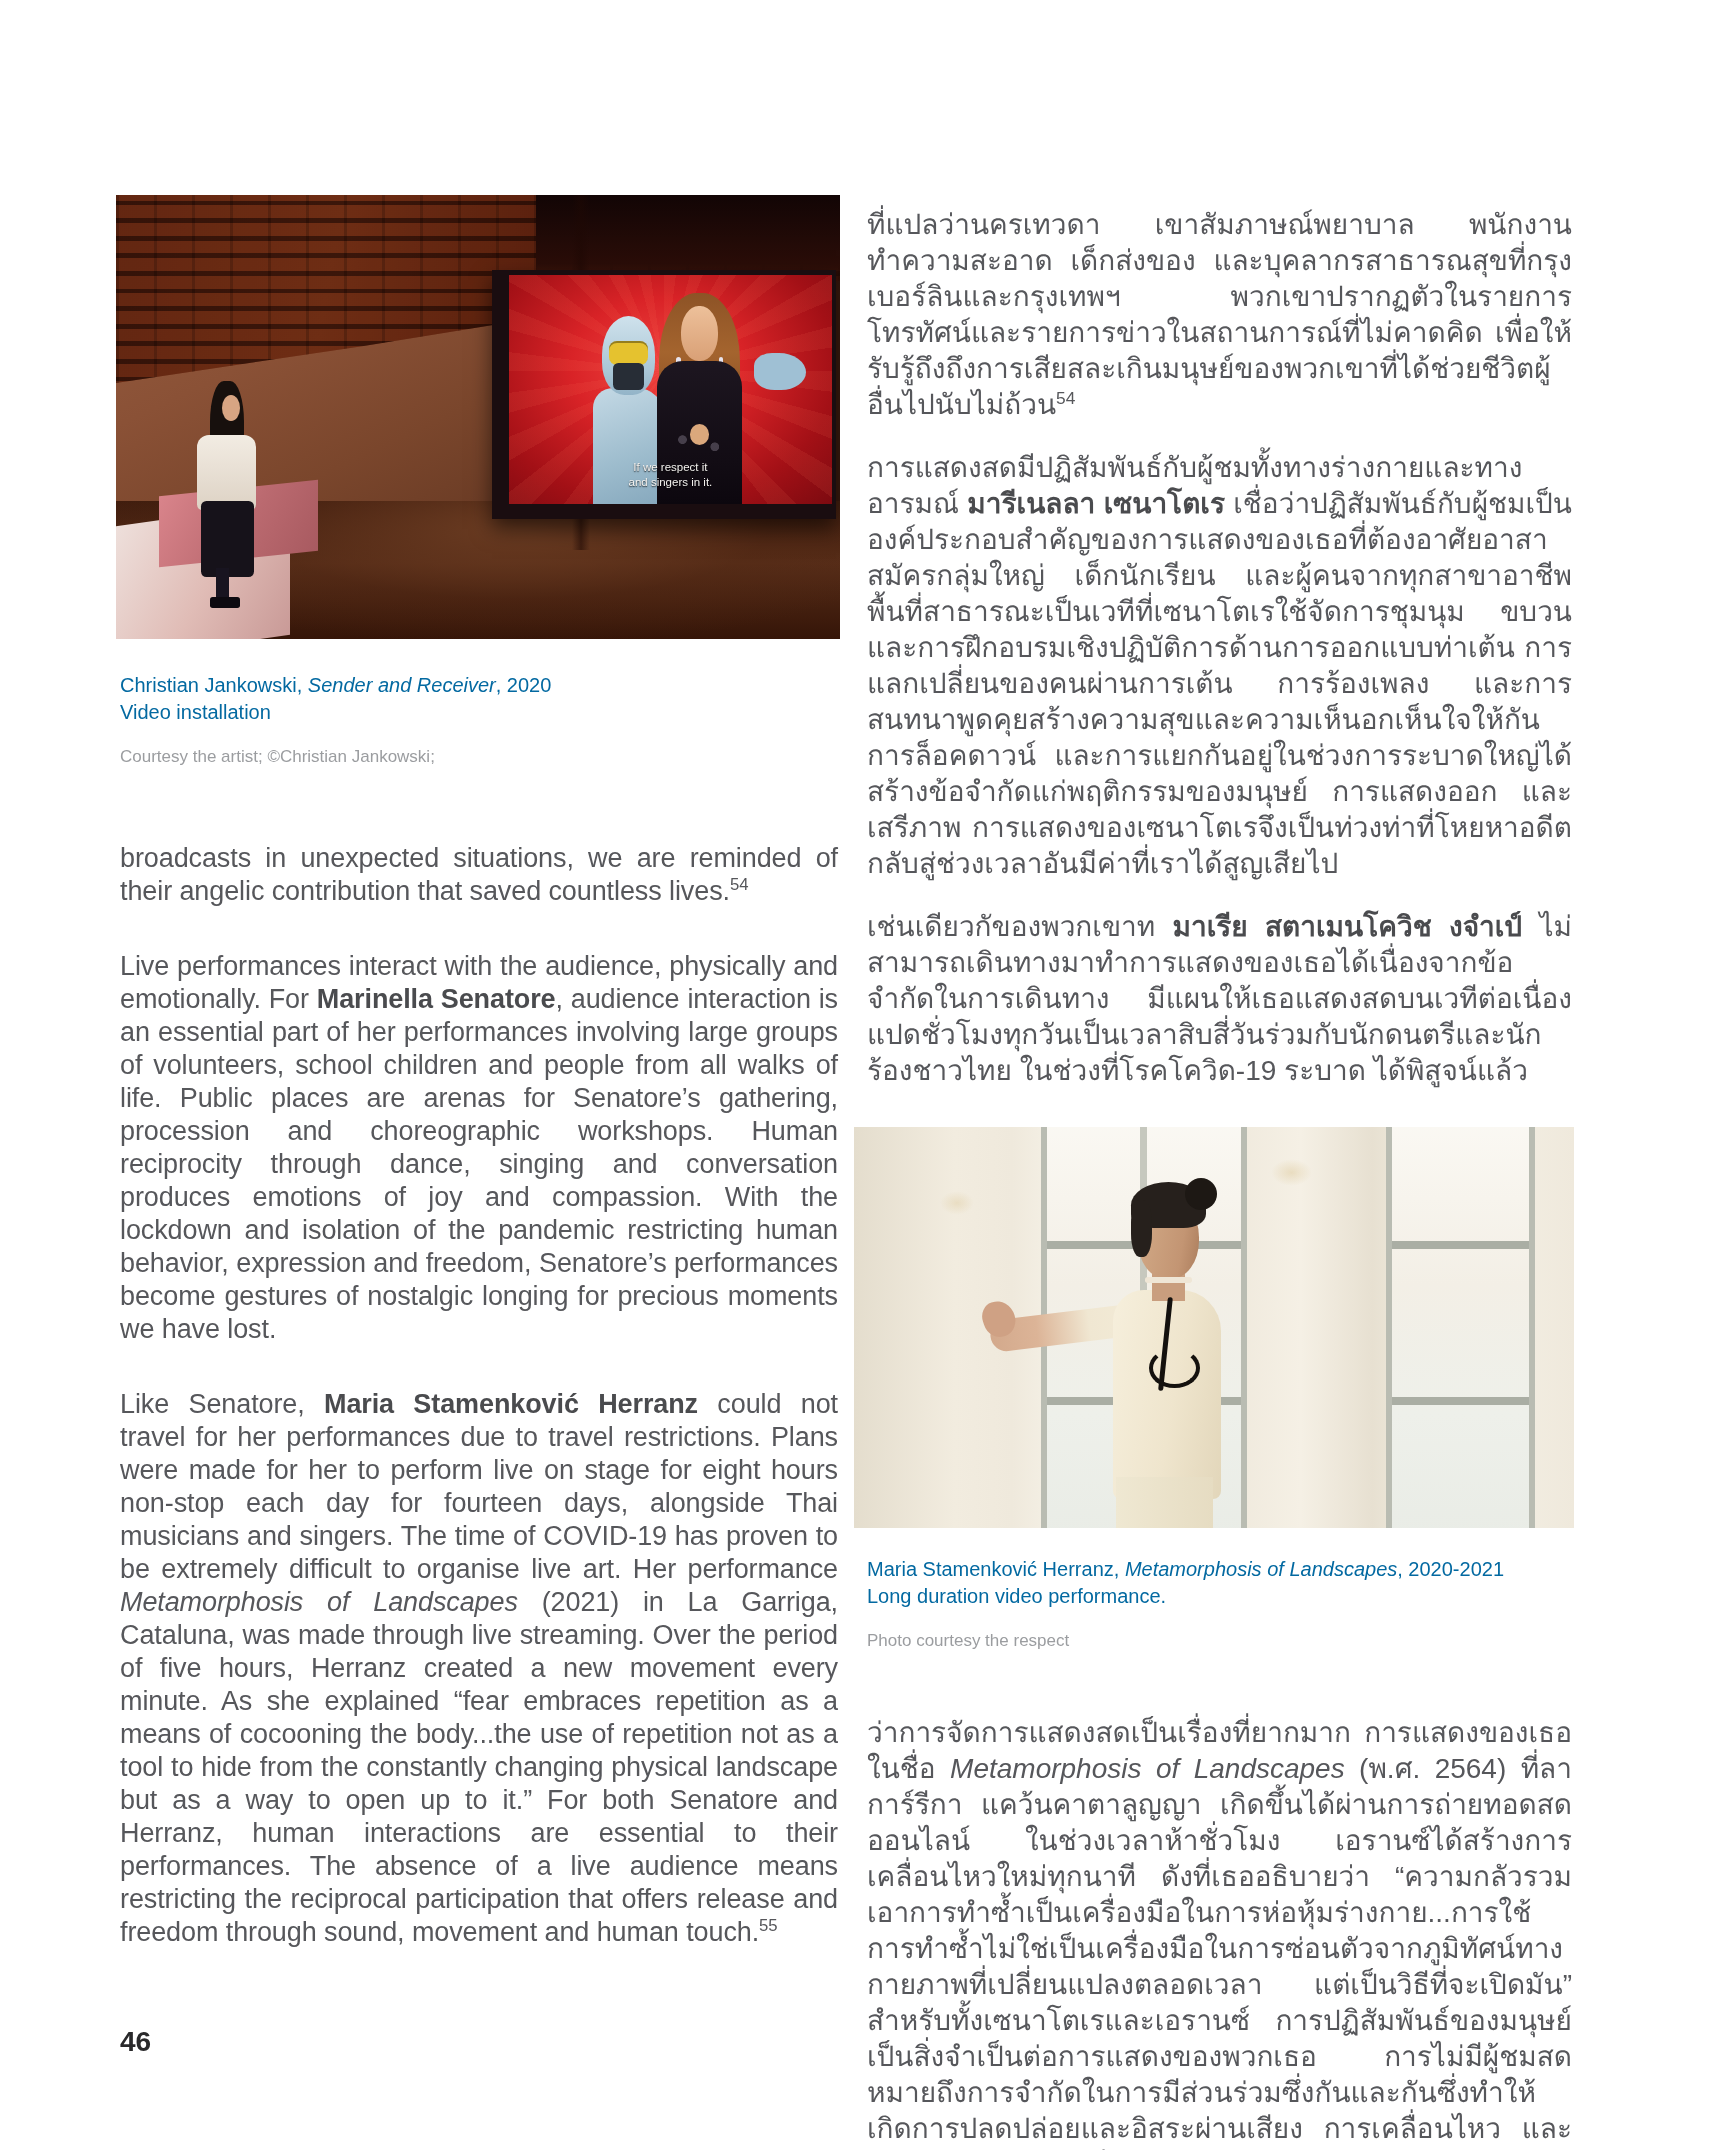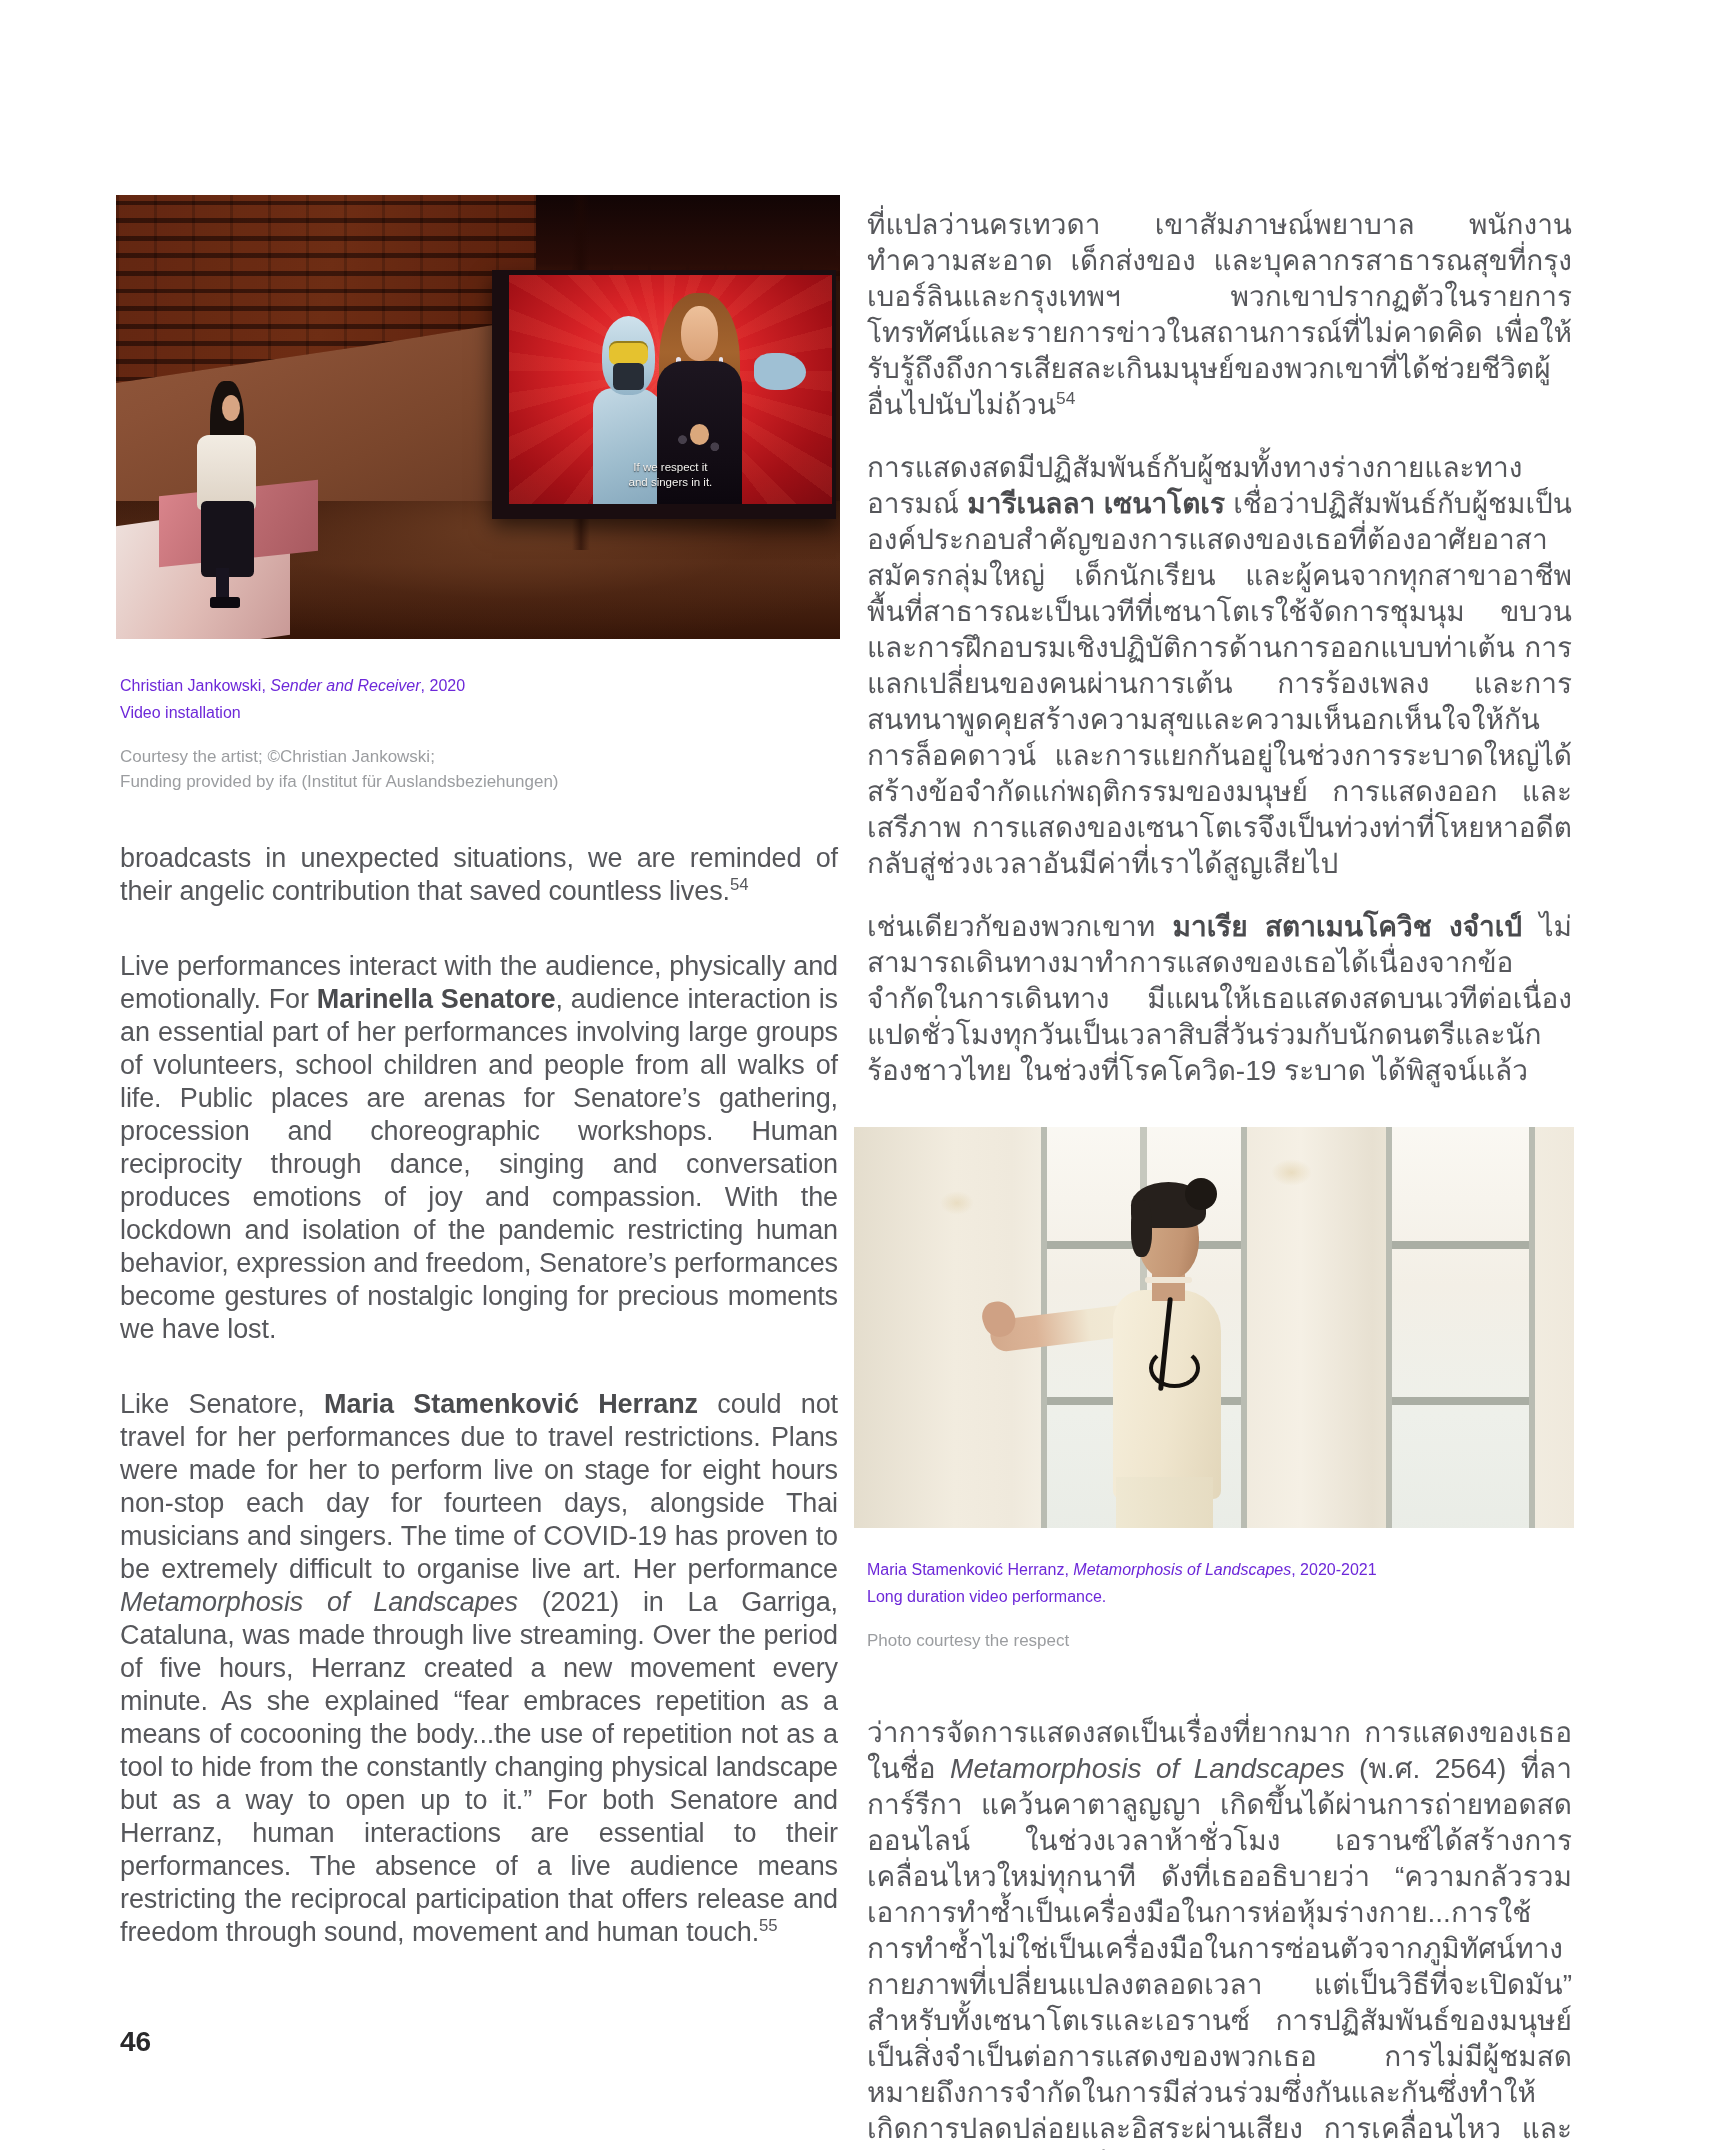--- a/index.html
+++ b/index.html
@@ -9,21 +9,21 @@
   
   .en-col{position:absolute;left:120px;top:842px;width:718px;}
   .en-col p{margin:0 0 42px 0;font-size:27px;line-height:33px;text-align:justify;
             letter-spacing:-0.1px;color:#56575b;}
   .th-col{position:absolute;left:867px;top:207px;width:705px;}
   .th-col p{margin:0 0 27px 0;font-size:28px;line-height:36px;text-align:justify;color:#56575b;}
   .b{font-weight:700;color:#4a4b4e;margin-top:8px;}
   .i{font-style:italic;}
   sup{font-size:62%;line-height:0;vertical-align:super;}
 
-  .caption{font-size:16px;line-height:27px;color:#6d28d9;}
+  .caption{font-size:20px;line-height:27px;color:#0369a1;}
   .credit{font-size:17px;line-height:25px;color:#9b9da0;margin-top:17.6px;}
   .cap1{position:absolute;left:120px;top:672px;width:702px;}
   .cap2{margin-top:28px;width:743px;}
   .pagenum{position:absolute;left:120px;top:2026px;font-size:28px;font-weight:700;color:#29292b;}
 
   
   .photo1{position:absolute;left:116px;top:195px;width:724px;height:444px;background:#3a1a0e;overflow:hidden;}
   .p1-wall{position:absolute;left:0;top:0;width:66%;height:80%;
            background:linear-gradient(155deg,#9a6043 0%,#8a5136 40%,#7a462c 65%,#5f3420 100%);}
   .p1-brick{position:absolute;left:0;top:0;width:100%;height:46%;
@@ -173,21 +173,20 @@
       <div class="p1-s-leg"></div>
       <div class="p1-s-sandal"></div>
     </div>
   </div>
 
   <div class="cap1">
     <div class="caption"><span>Christian Jankowski, </span><span class="i">Sender and Receiver</span><span>, 2020</span></div>
     <div class="caption">Video installation</div>
     <div class="credit">
       <div>Courtesy the artist; ©Christian Jankowski;</div>
-      <div>Funding provided by ifa (Institut für Auslandsbeziehungen)</div>
     </div>
   </div>
 
   <div class="en-col">
     <p><span>broadcasts in unexpected situations, we are reminded of their angelic contribution that saved countless lives.</span><sup>54</sup></p>
     <p><span>Live performances interact with the audience, physically and emotionally. For </span><span class="b">Marinella Senatore</span><span>, audience interaction is an essential part of her performances involving large groups of volunteers, school children and people from all walks of life. Public places are arenas for Senatore’s gathering, procession and choreographic workshops. Human reciprocity through dance, singing and conversation produces emotions of joy and compassion. With the lockdown and isolation of the pandemic restricting human behavior, expression and freedom, Senatore’s performances become gestures of nostalgic longing for precious moments we have lost.</span></p>
     <p><span>Like Senatore, </span><span class="b">Maria Stamenković Herranz</span><span> could not travel for her performances due to travel restrictions. Plans were made for her to perform live on stage for eight hours non-stop each day for fourteen days, alongside Thai musicians and singers. The time of COVID-19 has proven to be extremely difficult to organise live art. Her performance </span><span class="i">Metamorphosis of Landscapes</span><span> (2021) in La Garriga, Cataluna, was made through live streaming. Over the period of five hours, Herranz created a new movement every minute. As she explained “fear embraces repetition as a means of cocooning the body...the use of repetition not as a tool to hide from the constantly changing physical landscape but as a way to open up to it.” For both Senatore and Herranz, human interactions are essential to their performances. The absence of a live audience means restricting the reciprocal participation that offers release and freedom through sound, movement and human touch.</span><sup>55</sup></p>
   </div>
 
   <div class="th-col">

